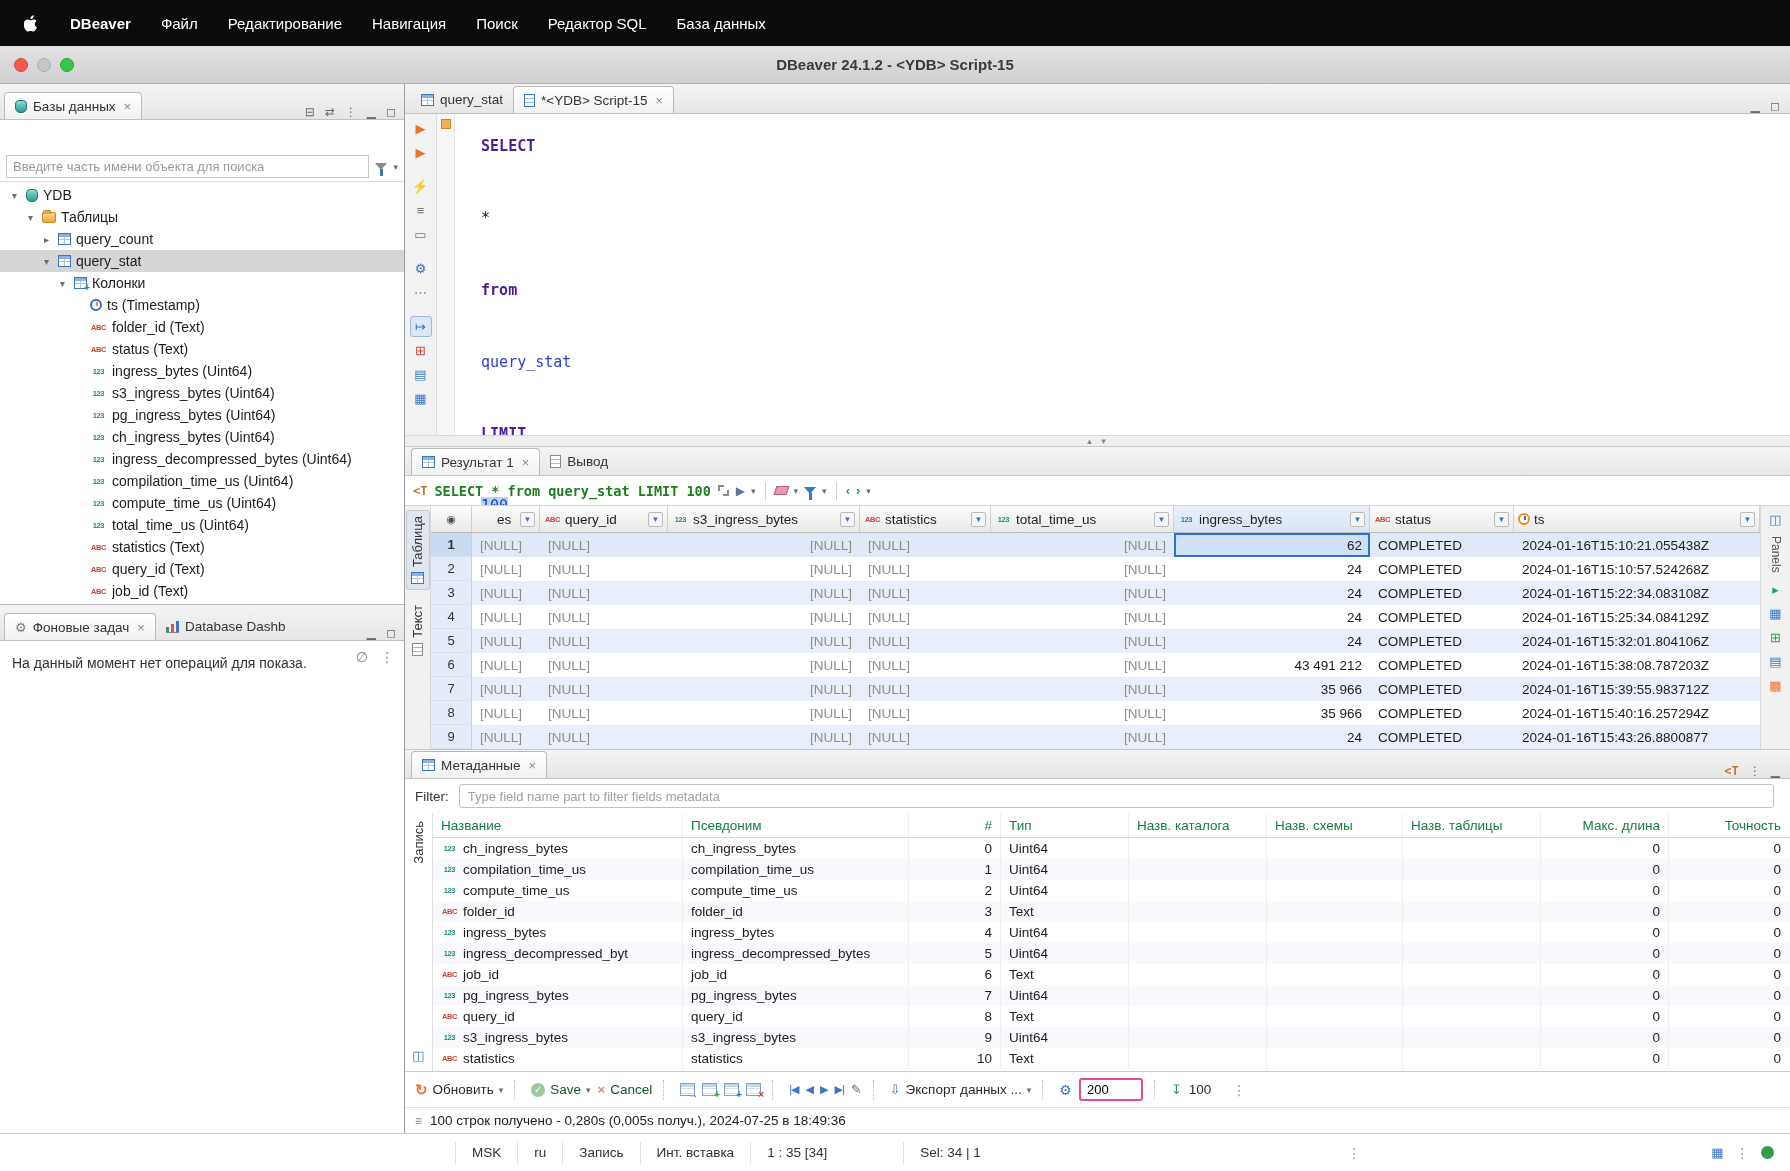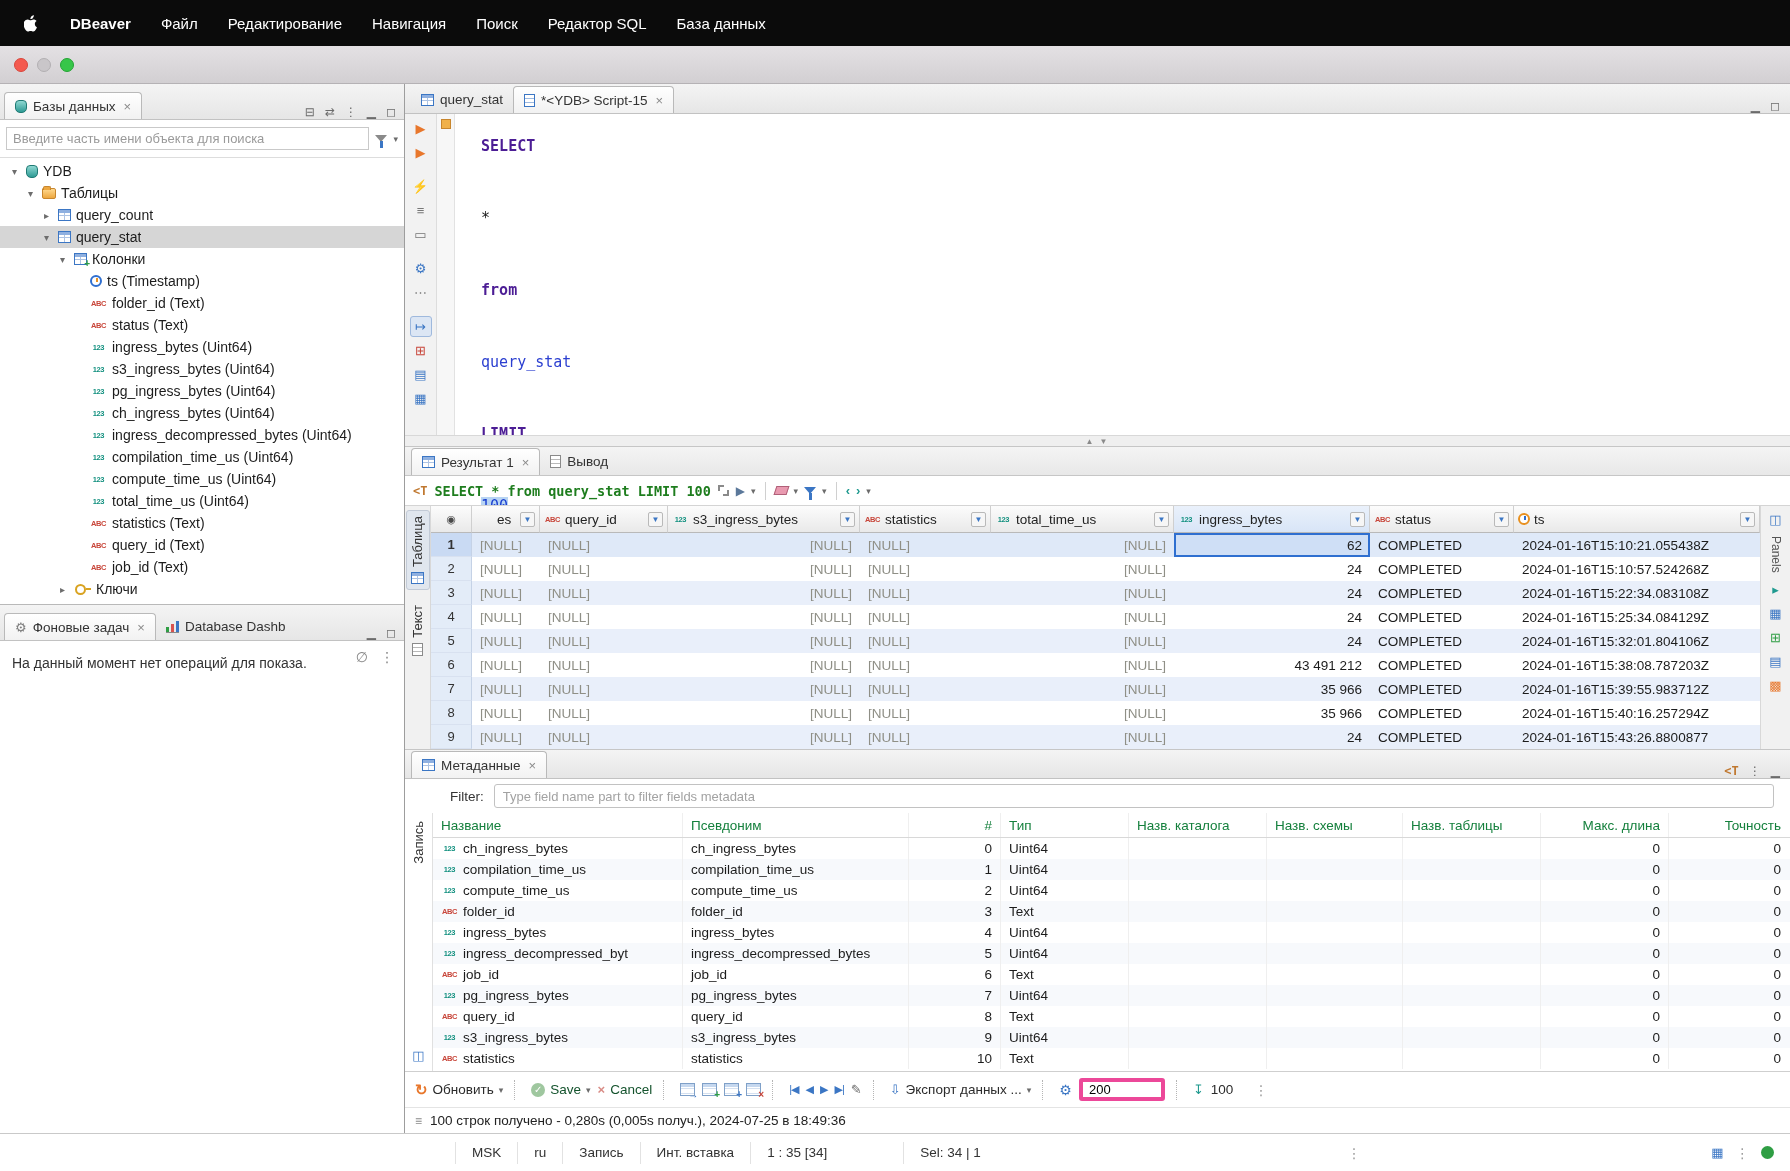--- a/index.html
+++ b/index.html
@@ -33,22 +33,22 @@
   .sidebar { width:405px; flex:none; border-right:1px solid #9d9d9d; display:flex; flex-direction:column; background:#fff; }
   .side-top { height:520px; flex:none; display:flex; flex-direction:column; overflow:hidden; }
   .ptabbar { height:36px; flex:none; background:linear-gradient(#f4f4f4,#e6e6e6);
     border-bottom:1px solid #c2c2c2; display:flex; align-items:flex-end; padding:0 4px; }
   .ptab { display:flex; align-items:center; gap:6px; height:27px; padding:0 10px; font-size:13.5px; color:#333; }
   .ptab.active { background:linear-gradient(#ffffff,#f2f2f2); border:1px solid #b9b9b9; border-bottom:none; border-radius:4px 4px 0 0; }
   .tab-close { color:#8a8a8a; font-size:13px; margin-left:2px; cursor:pointer; }
   .pt-icons { margin-left:auto; display:flex; align-items:center; gap:10px; padding-right:4px; color:#6b6b6b; font-size:12px; }
   .pt-ic { cursor:pointer; }
 
-  .search-row { height:38px; flex:none; display:flex; align-items:center; gap:6px;
-    padding:3px 6px; border-bottom:1px solid #ddd; }
+  .search-row { height:30px; flex:none; display:flex; align-items:center; gap:6px;
+    padding:3px 6px; border-bottom:1px solid #ddd;margin-top:32px; }
   .search-input { flex:1; height:23px; border:1px solid #c9c9c9; padding:0 6px; font-size:13px;
     font-family:"Liberation Sans",sans-serif; color:#222; }
   .search-input::placeholder { color:#9a9a9a; }
 
   .tree { flex:1; overflow:hidden; padding-top:2px; }
   .titem { height:22px; display:flex; align-items:center; gap:5px; font-size:14px; white-space:nowrap; cursor:default; }
   .titem.sel { background:#d6d6d6; }
   .titem.lvl0 { padding-left:8px; }  .titem.lvl1 { padding-left:24px; }
   .titem.lvl2 { padding-left:40px; } .titem.lvl3 { padding-left:56px; }
   .titem.lvl4 { padding-left:72px; }
@@ -167,21 +167,21 @@
   .rg-rows .rg-row.cursor .rg-num { background:#c9daf3; font-weight:bold; }
   .rg-rows .rg-row.cursor .rg-c.cell-ingress { outline:2px solid #2f6fd0; outline-offset:-2px; background:#cfdff6; }
 
   .res-right { width:30px; flex:none; background:#f1f1f1; border-left:1px solid #d8d8d8;
     display:flex; flex-direction:column; align-items:center; padding-top:6px; gap:9px; }
   .rr-ic { font-size:13px; cursor:pointer; }
 
   .meta-tabbar { height:30px; flex:none; background:linear-gradient(#f4f4f4,#e6e6e6);
     border-top:1px solid #c6c6c6; border-bottom:1px solid #c2c2c2; display:flex; align-items:flex-end; padding:0 6px; }
   .meta-filter { height:34px; flex:none; display:flex; align-items:center; gap:10px; padding:0 10px; }
-  .mf-label { font-size:13.5px; color:#333;margin-left:35px; }
+  .mf-label { font-size:13.5px; color:#333; }
   .mf-input { flex:1; height:24px; border:1px solid #c2c2c2; border-radius:3px; padding:0 8px; font-size:13px;
     font-family:"Liberation Sans",sans-serif; color:#222; margin-right:6px; }
   .mf-input::placeholder { color:#a2a2a2; }
 
   .meta-body { height:258px; flex:none; display:flex; overflow:hidden; }
   .meta-side { width:28px; flex:none; border-right:1px solid #e0e0e0; display:flex; flex-direction:column; align-items:center;
     padding:8px 0; gap:8px; }
   .meta-side .bottom { margin-top:auto; color:#3b76c4; font-size:13px; }
   .meta-table { flex:1; min-width:0; display:flex; flex-direction:column; }
   .m-head { height:25px; flex:none; display:flex; align-items:center; border-bottom:1px solid #d8d8d8; color:#15803d; font-size:13.5px; }
@@ -210,21 +210,21 @@
       linear-gradient(#c6d8ef 0 3px, rgba(0,0,0,0) 3px),
       repeating-linear-gradient(to bottom, rgba(0,0,0,0) 0 4px, #d4e0f0 4px 5px), #fff; cursor:pointer; }
   .gic::after { position:absolute; right:-4px; bottom:-5px; font-size:10px; font-weight:bold; }
   .gic.fetch::after { content:"→"; color:#3b76c4; }
   .gic.add::after { content:"+"; color:#2f9e44; }
   .gic.dup::after { content:"+"; color:#3b76c4; }
   .gic.del::after { content:"×"; color:#c8463a; }
   .navic { color:#3b76c4; font-size:11px; letter-spacing:-1px; cursor:pointer; }
   .ic-pencil { color:#6b6b6b; font-size:13px; }
   .ic-exportarr { color:#3b76c4; font-size:13px; }
-  .seg-input { width:86px; height:23px; border:4px solid #ec4899; border-radius:3px; padding:0 6px; font-size:13px; text-align:left;
+  .seg-input { width:64px; height:23px; border:2px solid #ec4899; border-radius:3px; padding:0 6px; font-size:13px; text-align:left;
     font-family:"Liberation Sans",sans-serif; }
   .ic-fetchsz { color:#1f9a8f; font-size:13px; }
 
   .res-status { height:26px; flex:none; display:flex; align-items:center; gap:8px; padding:0 10px;
     border-top:1px solid #e4e4e4; font-size:13.5px; color:#222; }
   .rs-ic { color:#8a8a8a; font-size:12px; }
 
   
   .statusbar { height:38px; flex:none; border-top:1px solid #c9c9c9; display:flex; align-items:center; font-size:13.5px; color:#333; background:#fff; }
   .sb-spacer { width:455px; flex:none; }
@@ -264,20 +264,21 @@
   <span class="mb-item">База данных</span>
 </div>
   </div>
 
   <div class="titlebar">
     <div class="traffic">
       <span class="tl red"></span>
       <span class="tl gray"></span>
       <span class="tl green"></span>
     </div>
+    <div class="tb-title">DBeaver 24.1.2 - &lt;YDB&gt; Script-15</div>
   </div>
 
   <div class="workspace">
 
     <div class="sidebar">
       <div class="side-top">
         <div class="ptabbar">
           <div class="ptab active">
             <span class="ticn db"></span>
             <span>Базы данных</span>

